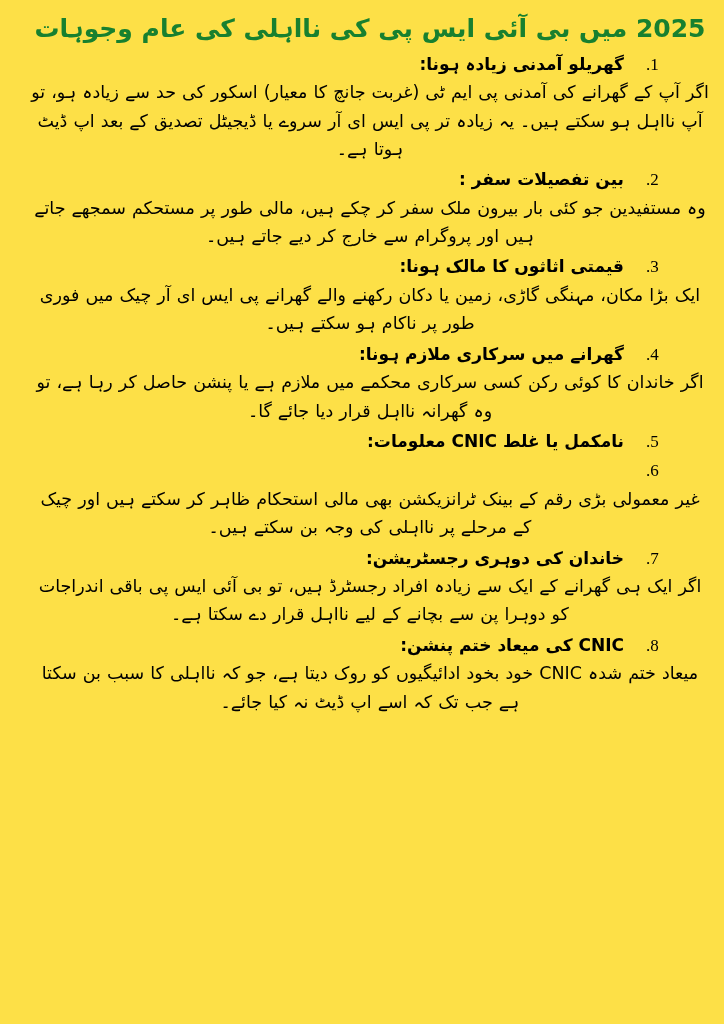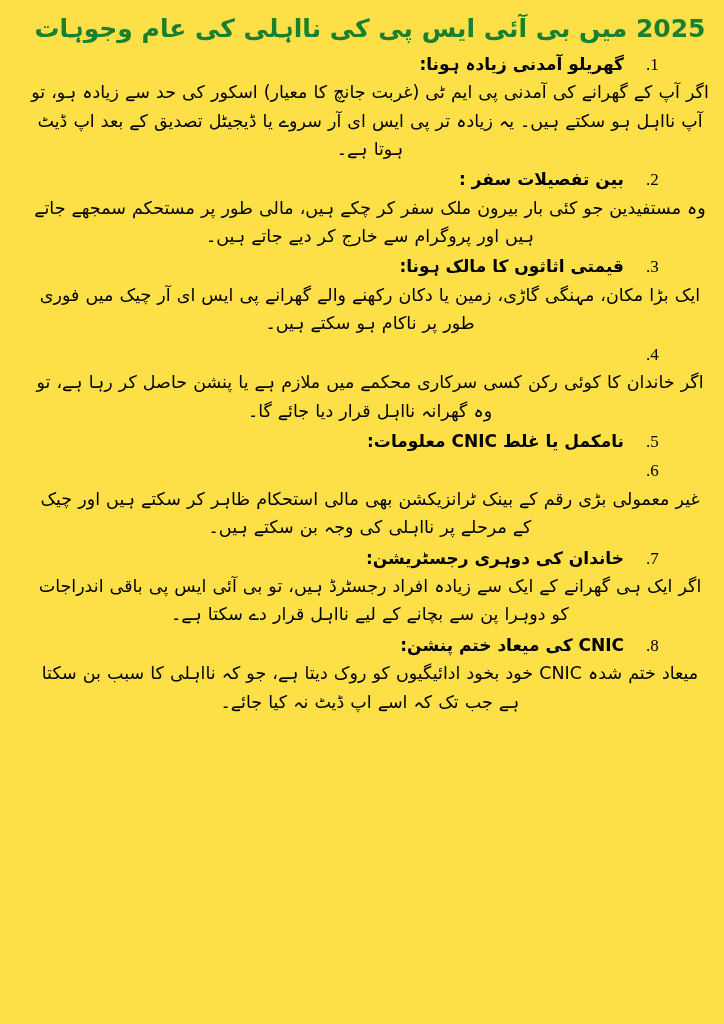--- a/index.html
+++ b/index.html
@@ -114,20 +114,21 @@
       <div class="item-head">
         <span class="item-num">.3</span>
         <span class="item-title">قیمتی اثاثوں کا مالک ہونا:</span>
       </div>
       <p class="item-body">ایک بڑا مکان، مہنگی گاڑی، زمین یا دکان رکھنے والے گھرانے پی ایس ای آر چیک میں فوری طور پر ناکام ہو سکتے ہیں۔</p>
     </div>
 
     <div class="item">
       <div class="item-head">
         <span class="item-num">.4</span>
+        <span class="item-title">گھرانے میں سرکاری ملازم ہونا:</span>
       </div>
       <p class="item-body">اگر خاندان کا کوئی رکن کسی سرکاری محکمے میں ملازم ہے یا پنشن حاصل کر رہا ہے، تو وہ گھرانہ نااہل قرار دیا جائے گا۔</p>
     </div>
 
     <div class="item">
       <div class="item-head">
         <span class="item-num">.5</span>
         <span class="item-title">نامکمل یا غلط CNIC معلومات:</span>
       </div>
     </div>

